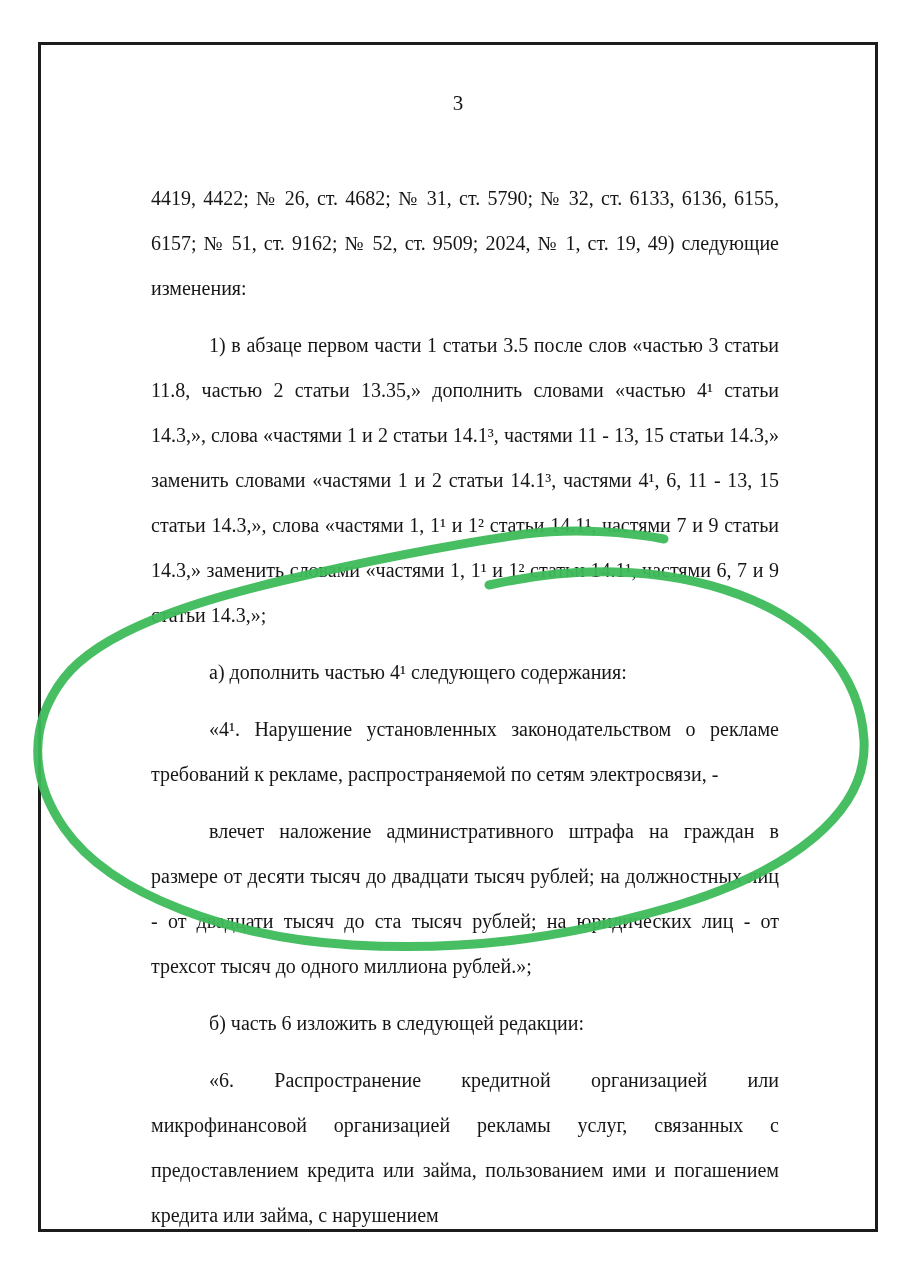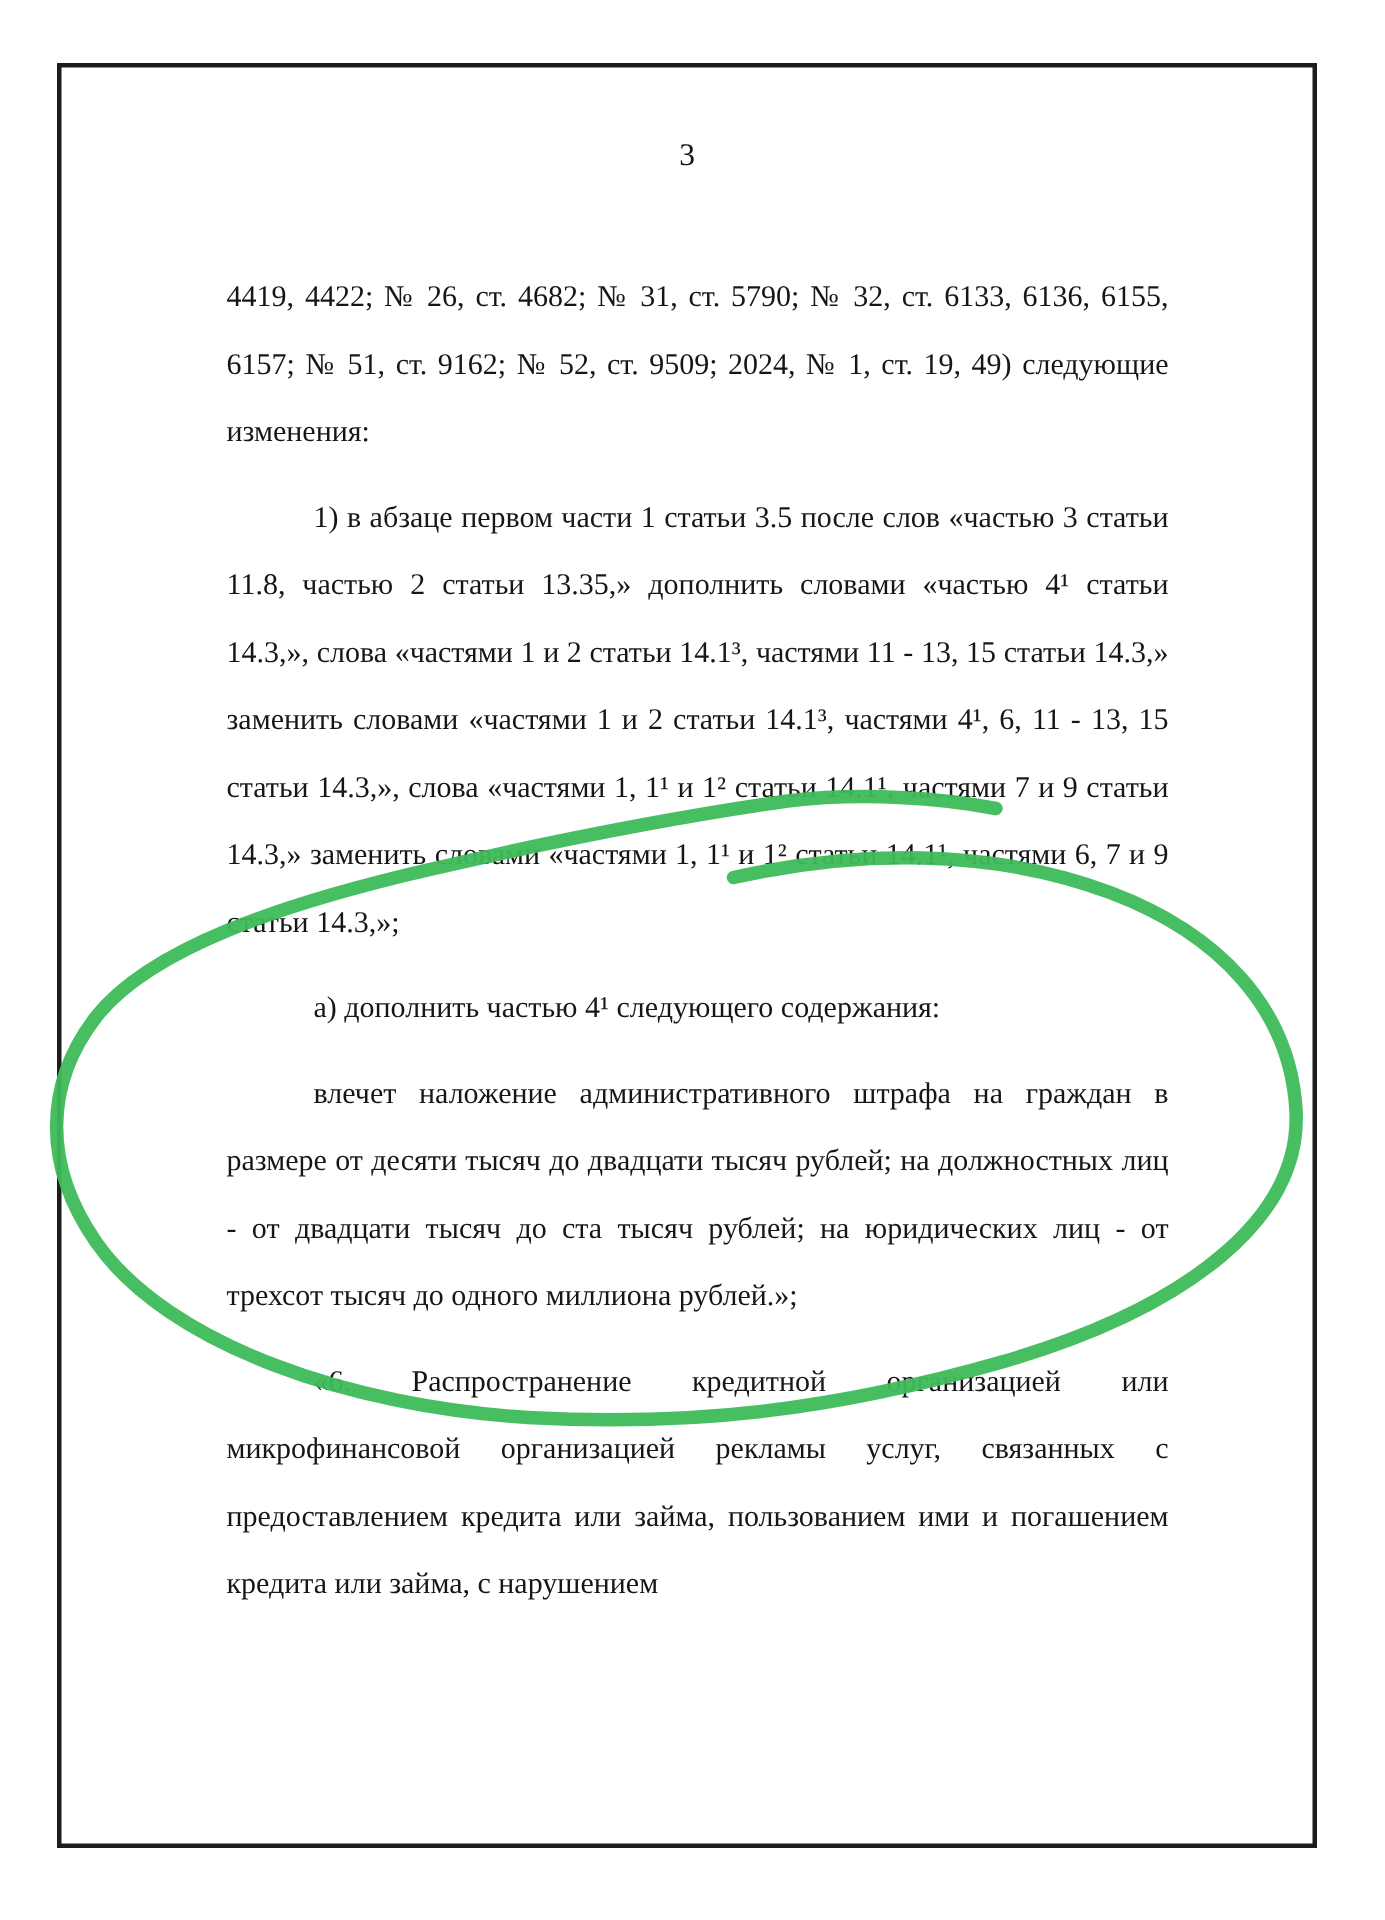--- a/index.html
+++ b/index.html
@@ -65,21 +65,23 @@
 
 <div class="stage">
 
   <div class="page-frame">
     <div class="page-number">3</div>
 
     <div class="body-text">
       <p class="para">4419, 4422; № 26, ст. 4682; № 31, ст. 5790; № 32, ст. 6133, 6136, 6155, 6157; № 51, ст. 9162; № 52, ст. 9509; 2024, № 1, ст. 19, 49) следующие изменения:</p>
       <p class="para indent">1) в абзаце первом части 1 статьи 3.5 после слов «частью 3 статьи 11.8, частью 2 статьи 13.35,» дополнить словами «частью 4¹ статьи 14.3,», слова «частями 1 и 2 статьи 14.1³, частями 11 - 13, 15 статьи 14.3,» заменить словами «частями 1 и 2 статьи 14.1³, частями 4¹, 6, 11 - 13, 15 статьи 14.3,», слова «частями 1, 1¹ и 1² статьи 14.1¹, частями 7 и 9 статьи 14.3,» заменить словами «частями 1, 1¹ и 1² статьи 14.1¹, частями 6, 7 и 9 статьи 14.3,»;</p>
       <p class="para indent">а) дополнить частью 4¹ следующего содержания:</p>
+      <p class="para indent">«4¹. Нарушение установленных законодательством о рекламе требований к рекламе, распространяемой по сетям электросвязи, -</p>
       <p class="para indent">влечет наложение административного штрафа на граждан в размере от десяти тысяч до двадцати тысяч рублей; на должностных лиц - от двадцати тысяч до ста тысяч рублей; на юридических лиц - от трехсот тысяч до одного миллиона рублей.»;</p>
+      <p class="para indent">б) часть 6 изложить в следующей редакции:</p>
       <p class="para indent">«6. Распространение кредитной организацией или микрофинансовой организацией рекламы услуг, связанных с предоставлением кредита или займа, пользованием ими и погашением кредита или займа, с нарушением</p>
     </div>
   </div>
 
   <svg class="annotation-layer" viewBox="0 0 923 1280" xmlns="http://www.w3.org/2000/svg">
     <path d="M 489 585
              C 570 567, 660 565, 740 595
              C 812 622, 860 672, 864 740
              C 868 812, 792 872, 668 908
              C 556 940, 462 951, 352 945

